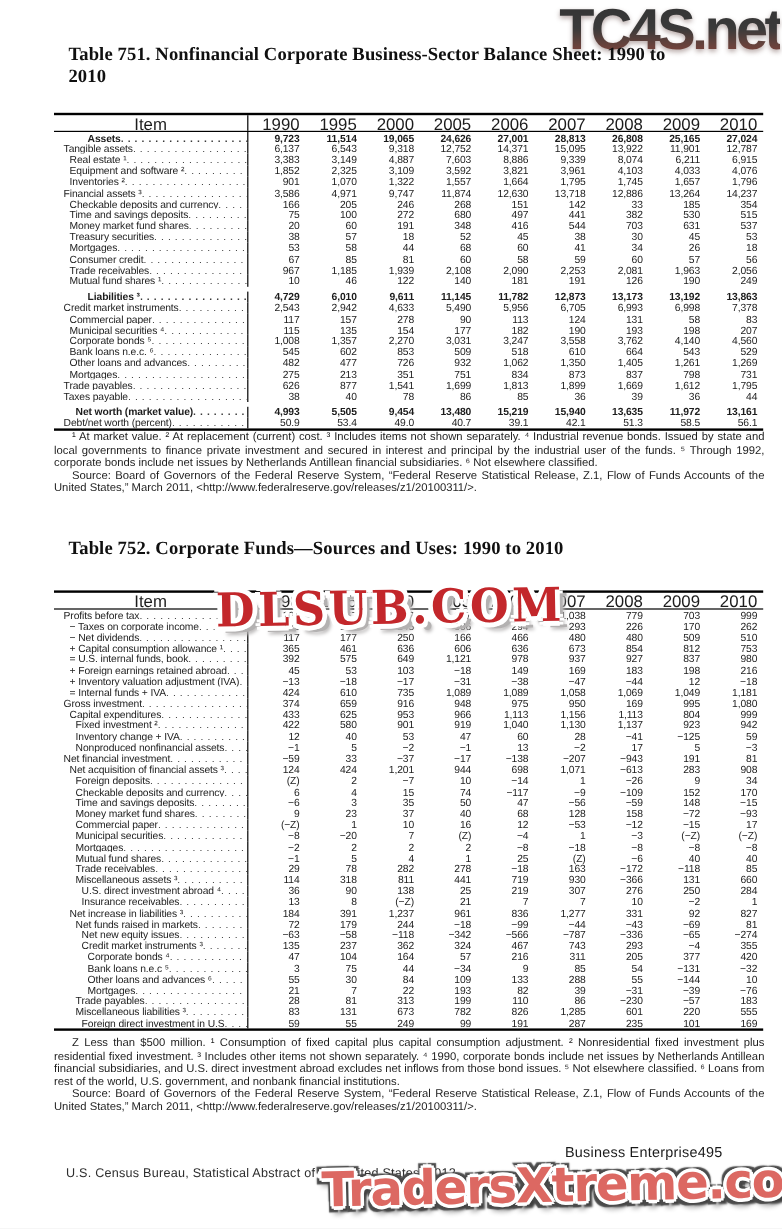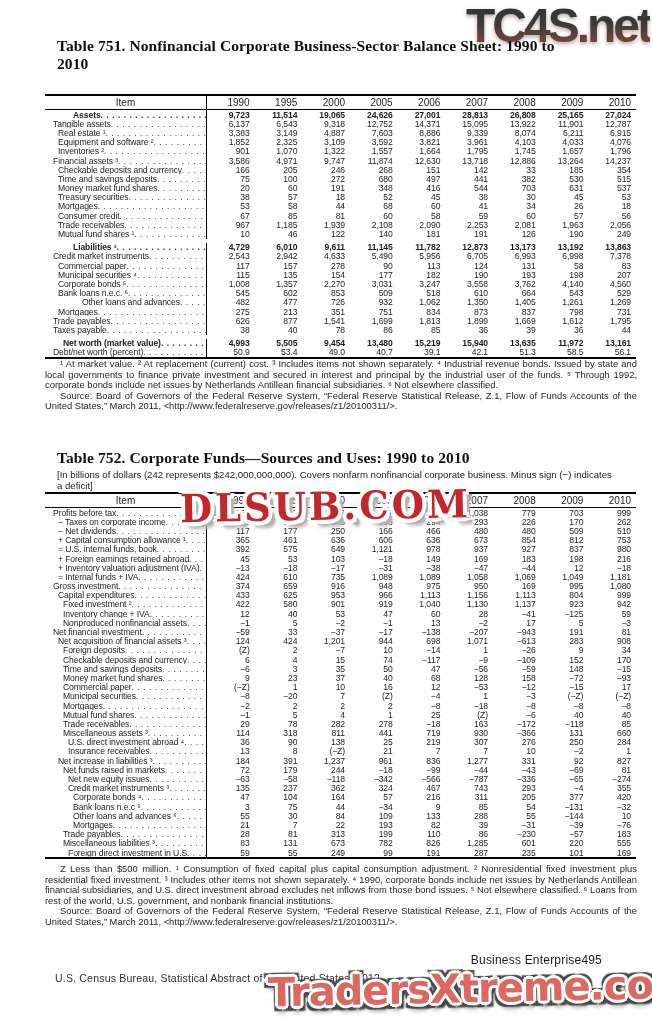--- a/index.html
+++ b/index.html
@@ -3,21 +3,21 @@
 <meta charset="utf-8">
 <style>
   *{margin:0;padding:0;box-sizing:border-box}
   html,body{background:#e8e8e8}
   .page{position:relative;width:652px;height:1024px;background:#fff;margin:0 auto;overflow:hidden;
         font-family:"Liberation Sans",sans-serif;color:#1c1c1c}
   .tbl-title{position:absolute;left:57px;width:560px;font-family:"Liberation Serif",serif;
              font-weight:bold;font-size:15.5px;line-height:18px;color:#101010;white-space:pre-line;letter-spacing:.1px}
   .tbl-note{position:absolute;left:57px;width:560px;font-size:9.6px;line-height:11px;color:#222;white-space:pre-line}
   .tbl{position:absolute;left:45px;width:591px;border-top:2px solid #000;border-bottom:2px solid #000;background:#fff}
-  .thead{display:flex;align-items:center;height:14px;border-bottom:1px solid #000;font-size:10px}
+  .thead{display:flex;align-items:center;height:14px;border-bottom:1px solid #000;font-size:14px}
   .trow{display:flex;align-items:center;height:9.2px;font-size:8.6px;letter-spacing:-.1px}
   .trow.gap{margin-top:4px}
   .trow.bold{font-weight:bold}
   .lblcell{width:162px;min-width:162px;align-self:stretch;display:flex;align-items:center;
            overflow:hidden;padding-left:8px;border-right:1px solid #000;white-space:nowrap}
   .thead .lblcell{justify-content:center;padding-left:0}
   .lbltext{white-space:nowrap}
   .leader{flex:1;overflow:hidden;white-space:nowrap;color:#3a3a3a;letter-spacing:.5px}
   .valcell{flex:1;text-align:right;padding-right:5px;white-space:nowrap}
   .fnblock{position:absolute;left:45px;width:592px;font-size:9.4px;line-height:10.5px;color:#1e1e1e;text-align:justify}
@@ -365,21 +365,21 @@
         <div class="valcell">853</div>
         <div class="valcell">509</div>
         <div class="valcell">518</div>
         <div class="valcell">610</div>
         <div class="valcell">664</div>
         <div class="valcell">543</div>
         <div class="valcell">529</div>
       </div>
       <div class="trow">
         <div class="lblcell">
-          <span class="lbltext" style="padding-left: 5px; margin-left: 24px;">Other loans and advances</span>
+          <span class="lbltext" style="padding-left: 5px;">Other loans and advances</span>
           <span class="leader"> . . . . . . . . . . . . . . . . . . . . . . . . . . . . . . . . . . . . . . . . . . . . . . . . . . . . . . . . . . . . . . . . . . . . . .</span>
         </div>
         <div class="valcell">482</div>
         <div class="valcell">477</div>
         <div class="valcell">726</div>
         <div class="valcell">932</div>
         <div class="valcell">1,062</div>
         <div class="valcell">1,350</div>
         <div class="valcell">1,405</div>
         <div class="valcell">1,261</div>
@@ -461,22 +461,20 @@
         <div class="valcell">56.1</div>
       </div>
     </div>
 
   <div class="fnblock" style="top:359px">
     <p>¹ At market value. ² At replacement (current) cost. ³ Includes items not shown separately. ⁴ Industrial revenue bonds. Issued by state and local governments to finance  private investment and secured in interest and principal by the industrial user of the funds. ⁵ Through 1992, corporate bonds include net issues by Netherlands Antillean financial subsidiaries. ⁶ Not elsewhere classified.</p>
     <p>Source: Board of Governors of the Federal Reserve System, “Federal Reserve Statistical Release, Z.1, Flow of Funds Accounts of the United States,” March 2011, &lt;http://www.federalreserve.gov/releases/z1/20100311/&gt;.</p>
   </div>
 
   <div class="tbl-title" style="top:449px">Table 752. Corporate Funds—Sources and Uses: 1990 to 2010</div>
-  <div class="tbl-note" style="top:469px">[In billions of dollars (242 represents $242,000,000,000). Covers nonfarm nonfinancial corporate business. Minus sign (−) indicates
-a deficit]</div>
 
   <div class="tbl" id="tbl752" style="top:492px">
     <div class="thead">
       <div class="lblcell">
         <span>Item</span>
       </div>
     <div class="valcell">1990</div>
         <div class="valcell">1995</div>
         <div class="valcell">2000</div>
         <div class="valcell">2005</div>

